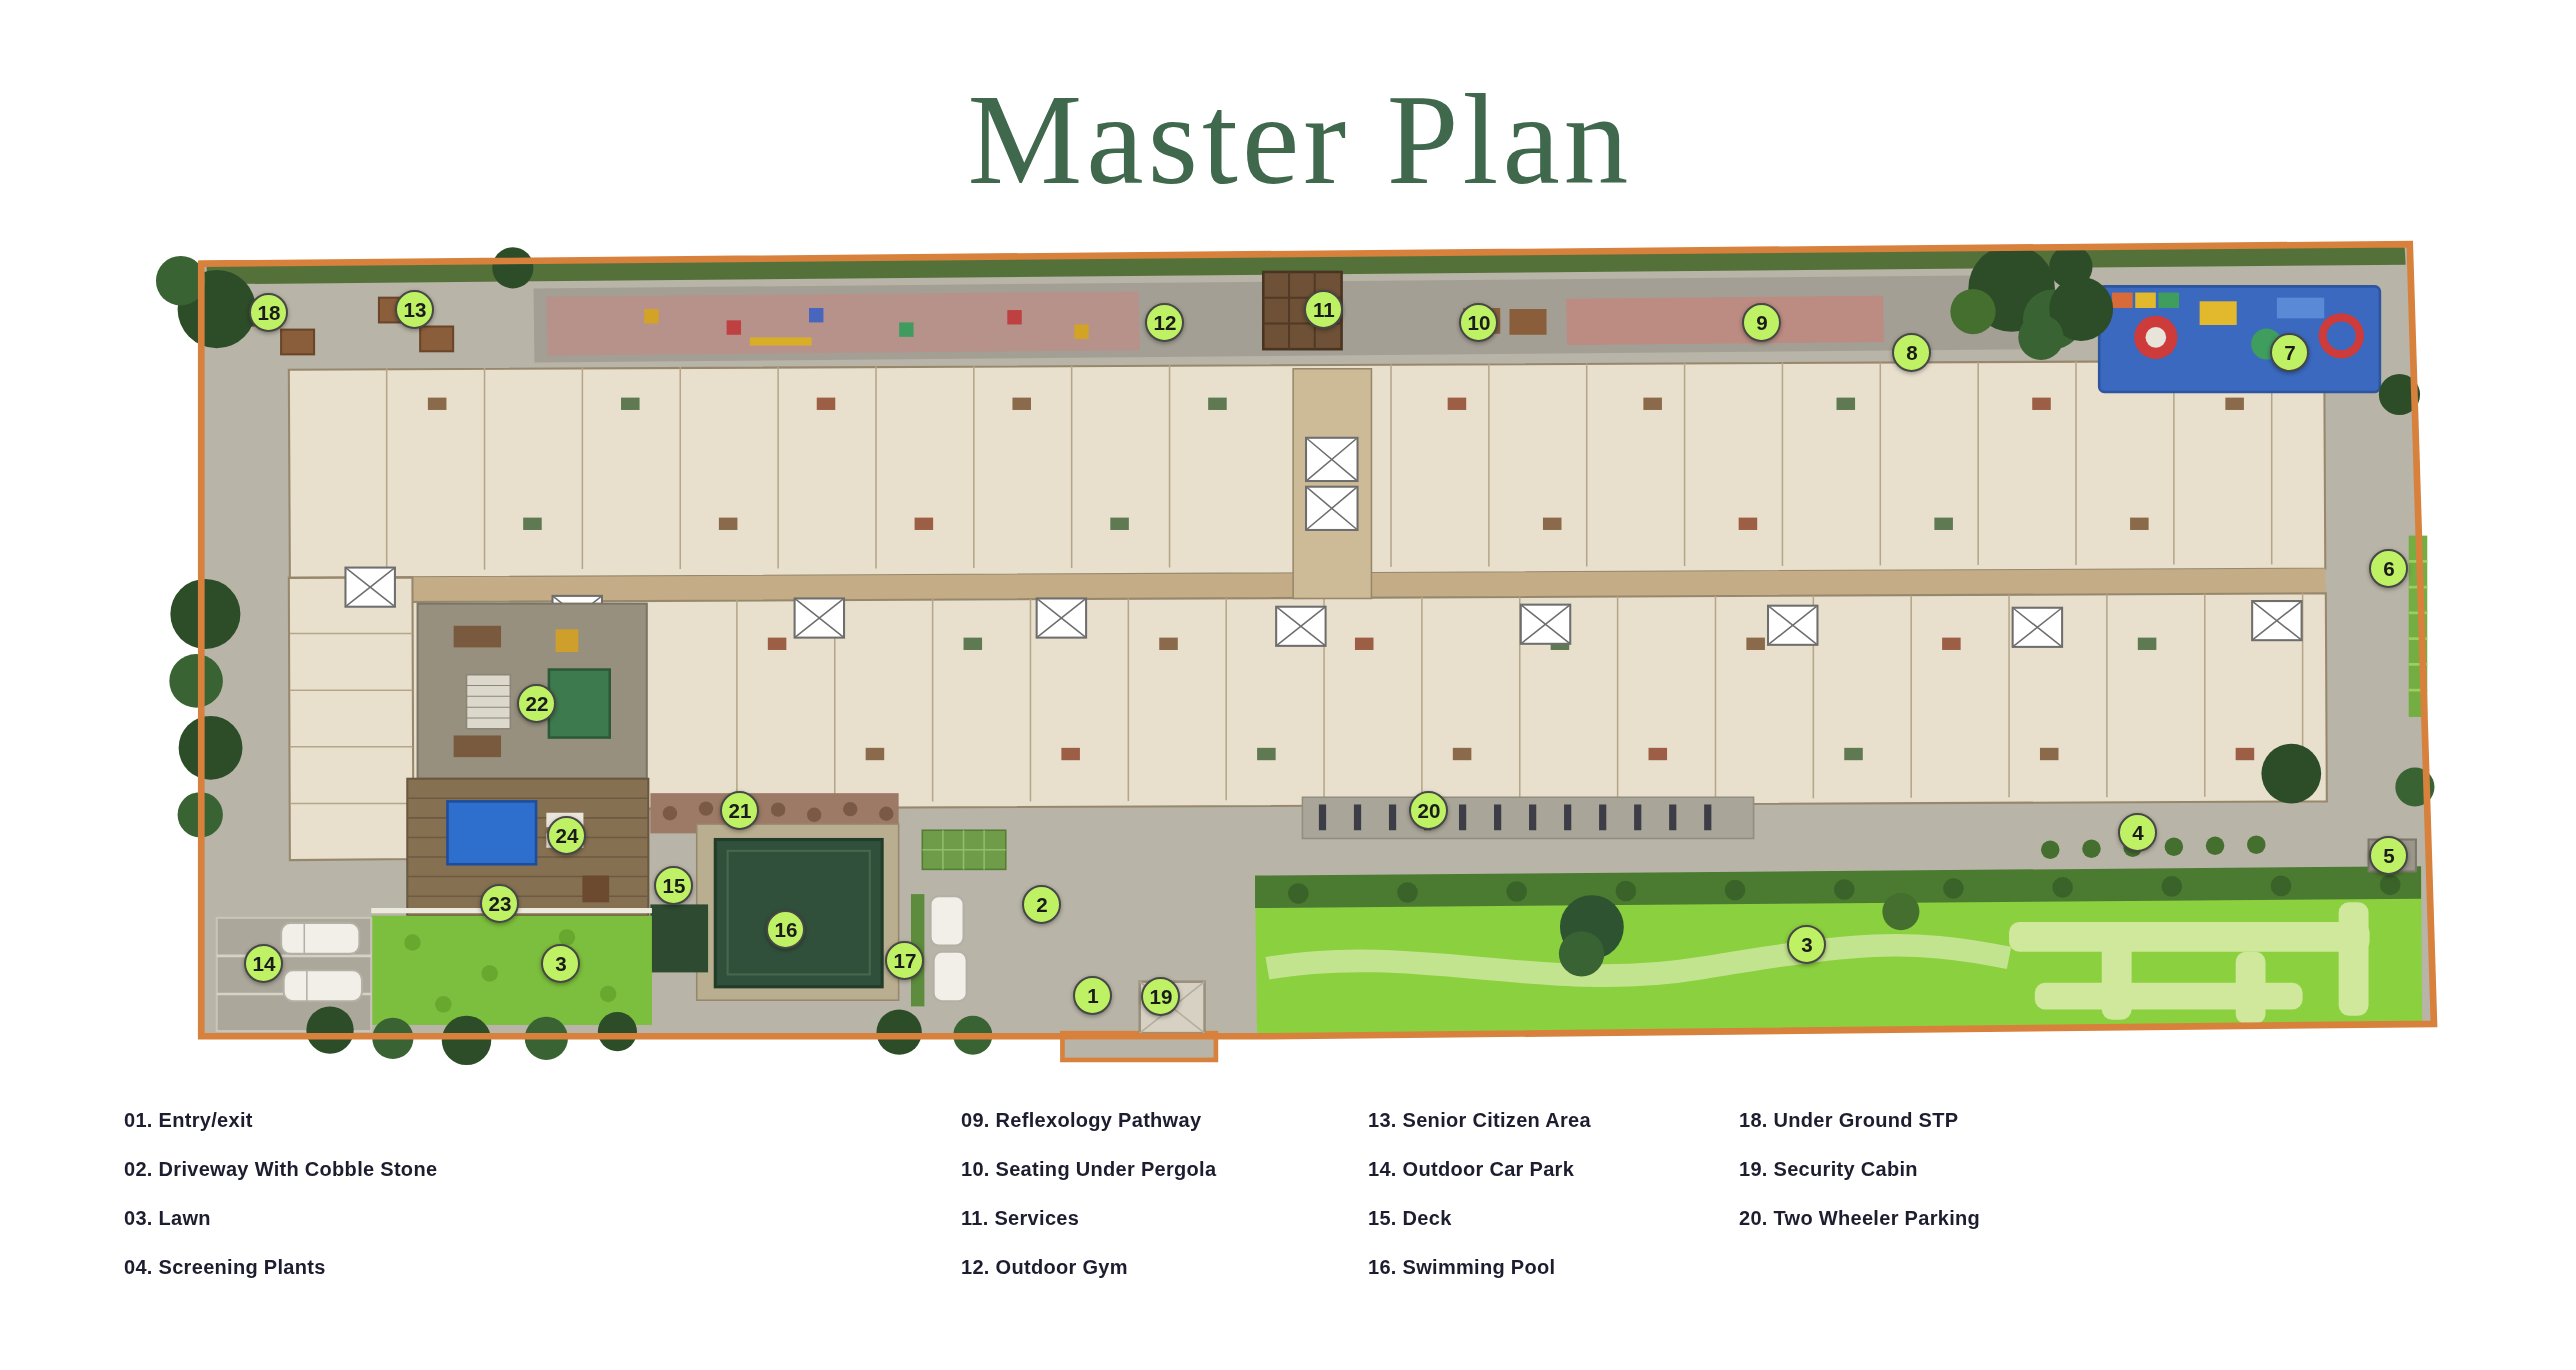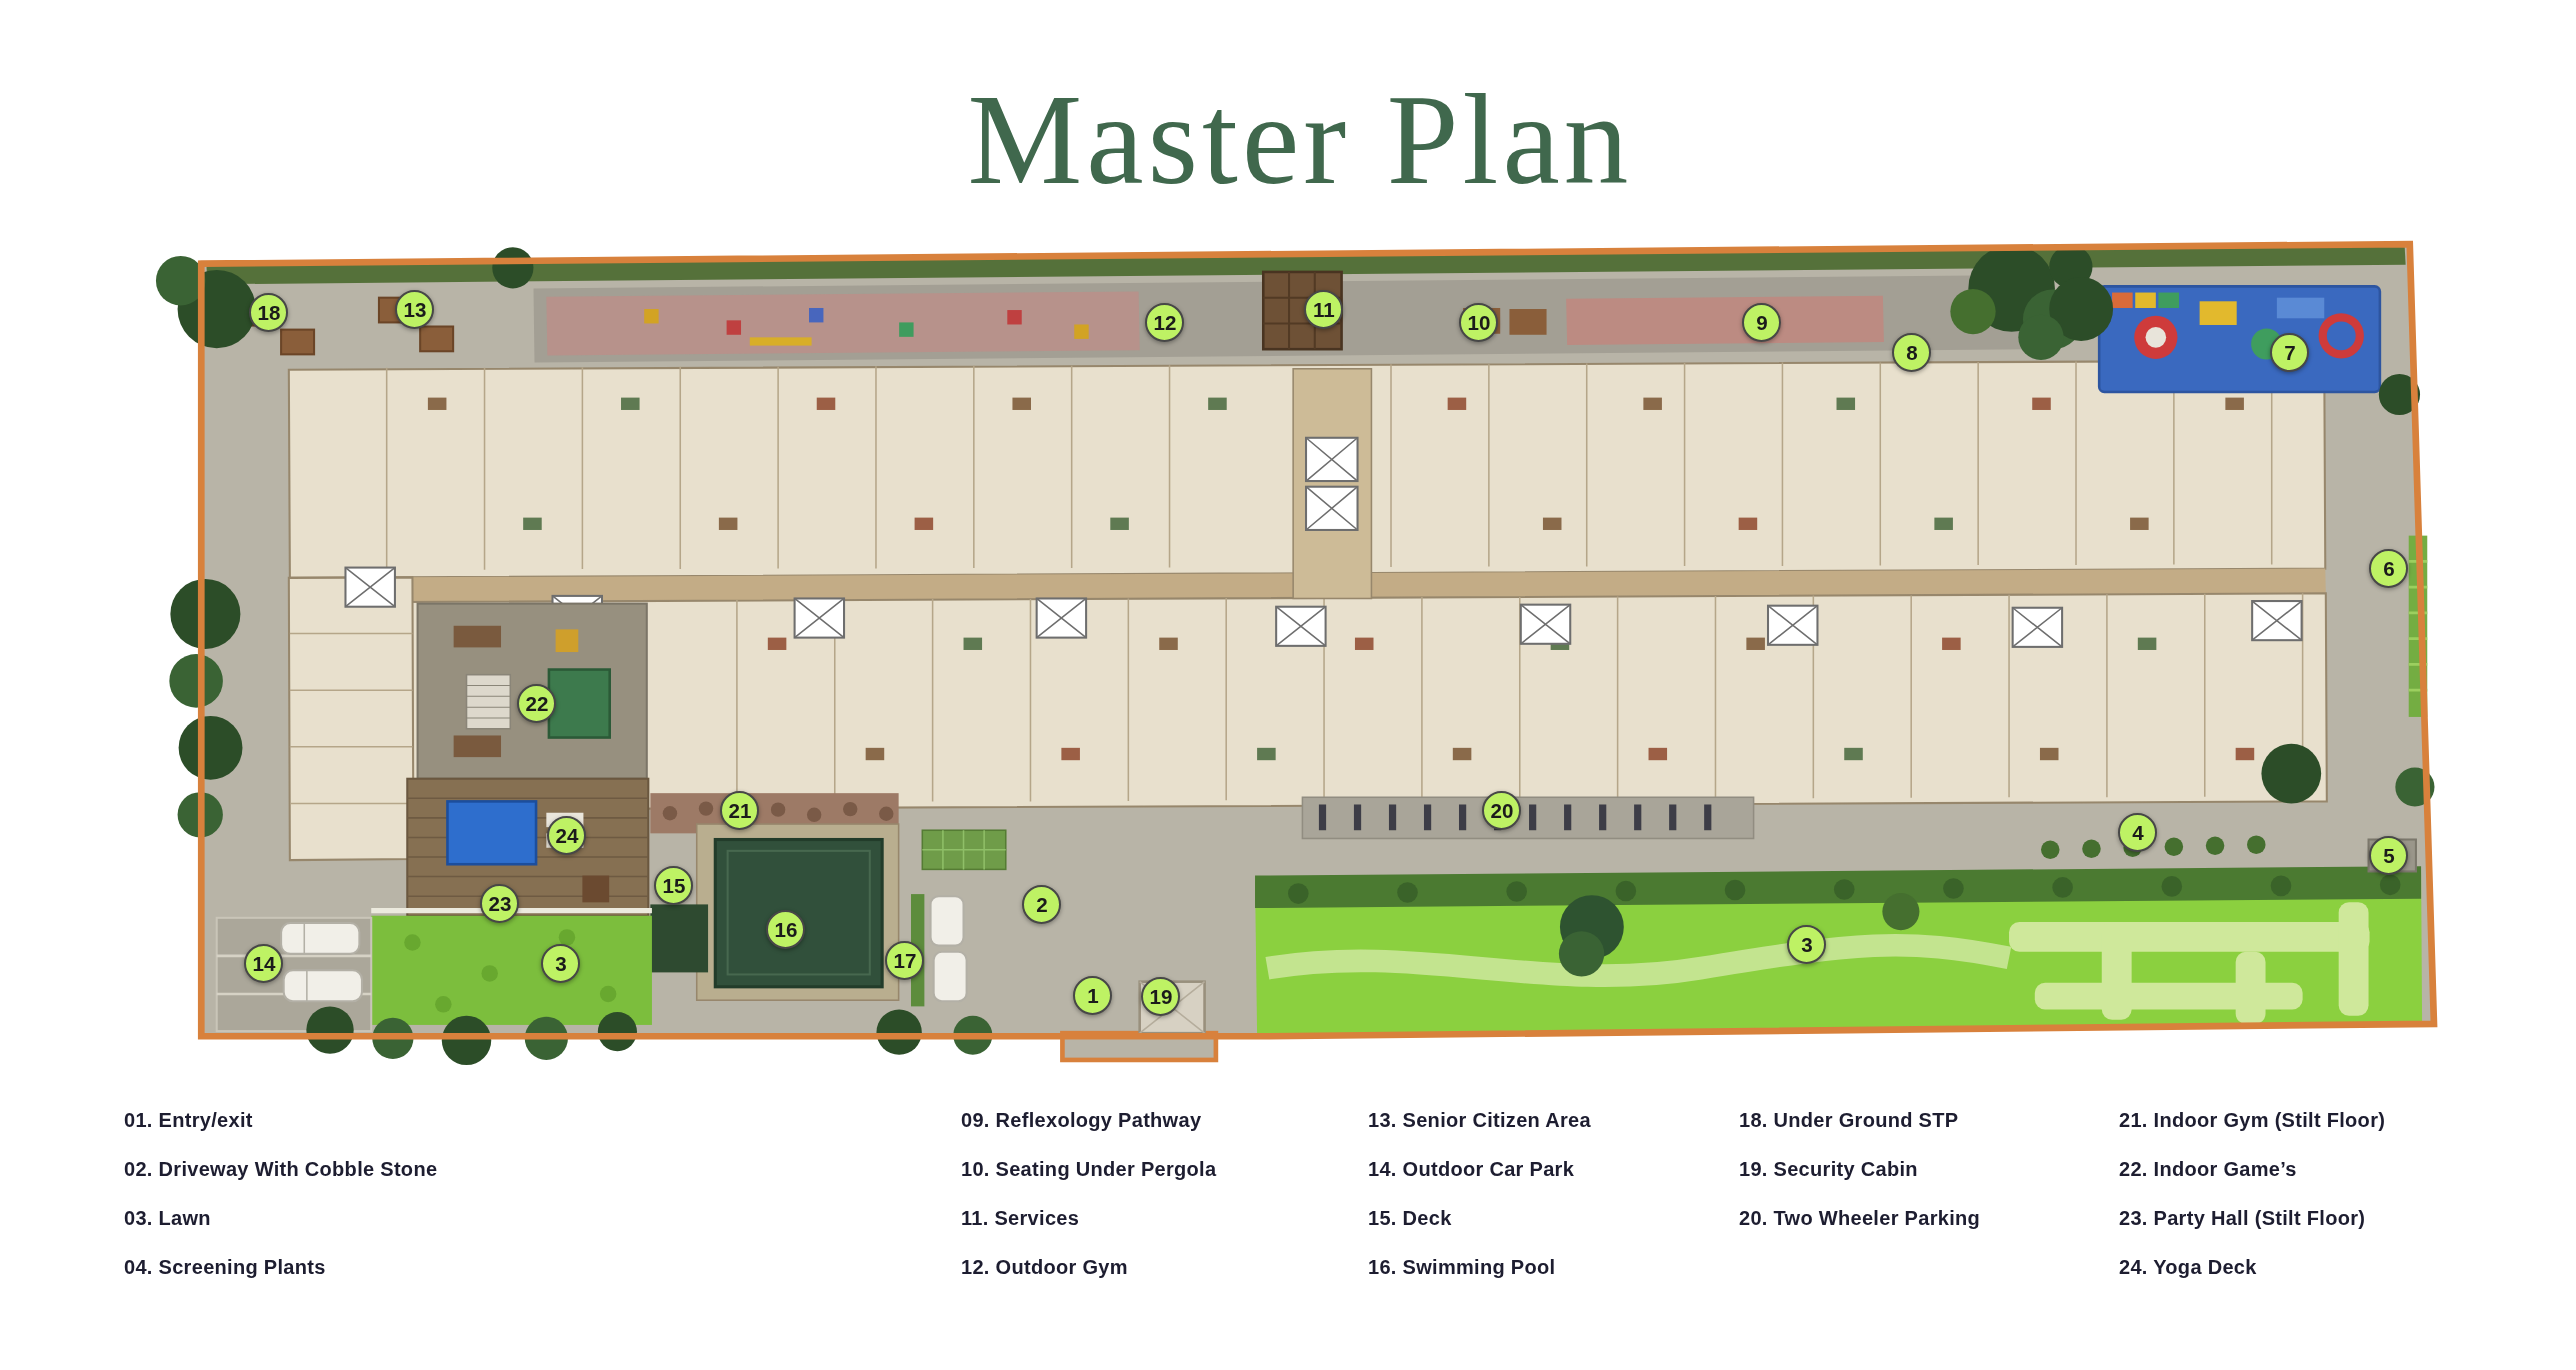--- a/index.html
+++ b/index.html
@@ -296,21 +296,21 @@
     <div class="marker" style="left:1479px;top:323px">10</div>
     <div class="marker" style="left:1762px;top:323px">9</div>
     <div class="marker" style="left:1912px;top:353px">8</div>
     <div class="marker" style="left:2290px;top:353px">7</div>
     <div class="marker" style="left:2389px;top:569px">6</div>
     <div class="marker" style="left:537px;top:704px">22</div>
     <div class="marker" style="left:740px;top:811px">21</div>
     <div class="marker" style="left:567px;top:836px">24</div>
     <div class="marker" style="left:674px;top:886px">15</div>
     <div class="marker" style="left:500px;top:904px">23</div>
-    <div class="marker" style="left:1502px;top:811px">20</div>
+    <div class="marker" style="left:1429px;top:811px">20</div>
     <div class="marker" style="left:2138px;top:833px">4</div>
     <div class="marker" style="left:2389px;top:856px">5</div>
     <div class="marker" style="left:786px;top:930px">16</div>
     <div class="marker" style="left:1042px;top:905px">2</div>
     <div class="marker" style="left:905px;top:961px">17</div>
     <div class="marker" style="left:561px;top:964px">3</div>
     <div class="marker" style="left:264px;top:964px">14</div>
     <div class="marker" style="left:1807px;top:945px">3</div>
     <div class="marker" style="left:1093px;top:996px">1</div>
     <div class="marker" style="left:1161px;top:997px">19</div>
@@ -333,22 +333,16 @@
       <div class="legend-item">13. Senior Citizen Area</div>
       <div class="legend-item">14. Outdoor Car Park</div>
       <div class="legend-item">15. Deck</div>
       <div class="legend-item">16. Swimming Pool</div>
     </div>
     <div class="legend-col" style="left:1739px">
       <div class="legend-item">18. Under Ground STP</div>
       <div class="legend-item">19. Security Cabin</div>
       <div class="legend-item">20. Two Wheeler Parking</div>
     </div>
-    <div class="legend-col" style="left:2119px">
-      <div class="legend-item">21. Indoor Gym (Stilt Floor)</div>
-      <div class="legend-item">22. Indoor Game’s</div>
-      <div class="legend-item">23. Party Hall (Stilt Floor)</div>
-      <div class="legend-item">24. Yoga Deck</div>
-    </div>
   </div>
 
 </div>
 
 
 </body></html>

